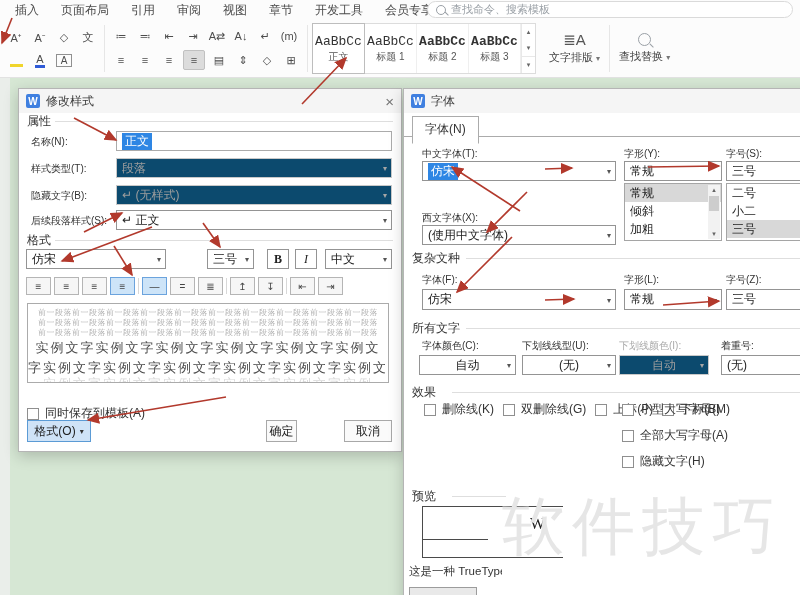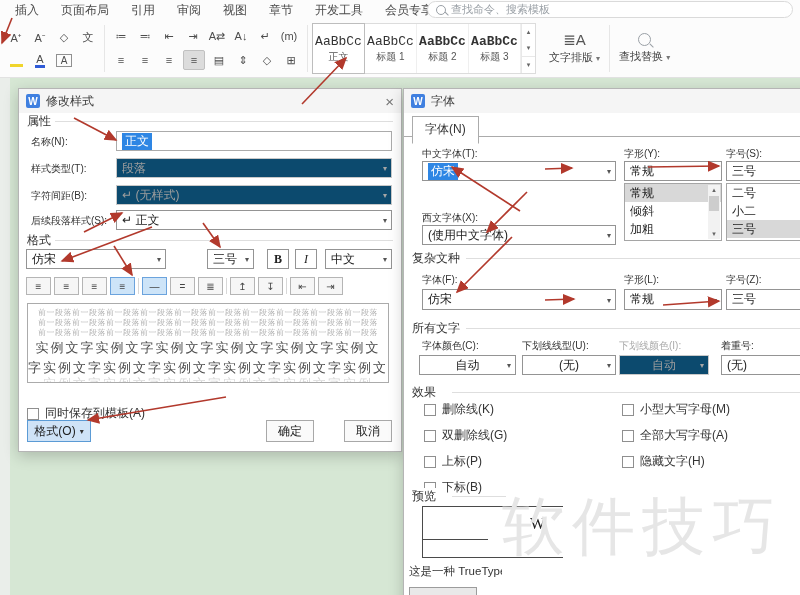--- a/index.html
+++ b/index.html
@@ -260,21 +260,21 @@
     <div class="fld lite" style="left:97px;top:42px;width:276px;height:20px">
       <span class="chip-sel">正文</span>
     </div>
 
     <div class="lbl" style="left:12px;top:73px">样式类型(T):</div>
     <div class="fld dis" style="left:97px;top:69px;width:276px;height:20px">
       <span>段落</span>
       <span class="dd gray">▾</span>
     </div>
 
-    <div class="lbl" style="left:12px;top:100px">字符间距(B):</div>
+    <div class="lbl" style="left:12px;top:100px">隐藏文字(B):</div>
     <div class="fld dis" style="left:97px;top:96px;width:276px;height:20px">
       <span>↵ (无样式)</span>
       <span class="dd gray">▾</span>
     </div>
 
     <div class="lbl" style="left:12px;top:125px">后续段落样式(S):</div>
     <div class="fld" style="left:97px;top:121px;width:276px;height:20px">
       <span>↵ 正文</span>
       <span class="dd">▾</span>
     </div>
@@ -353,21 +353,21 @@
 
     <div class="chk-row" style="left:8px;top:316px">
       <span class="chk"></span>
       <span>同时保存到模板(A)</span>
     </div>
 
     <div class="btn primary" style="left:8px;top:331px;width:64px;height:22px">
       <span>格式(O)</span>
       <span class="ddm" style="color:#333">▾</span>
     </div>
-    <div class="btn" style="left:247px;top:331px;width:48px;height:22px">确定</div>
+    <div class="btn" style="left:247px;top:331px;width:31px;height:22px">确定</div>
     <div class="btn" style="left:325px;top:331px;width:48px;height:22px">取消</div>
   </div>
 
   <div class="dlg" style="left:403px;top:88px;width:452px;height:522px">
     <div class="dtitle">
       <span class="wps">W</span>
       <span class="dtitle-text">字体</span>
     </div>
     <div class="tabline" style="left:0;top:47px;width:452px"></div>
     <div class="ftabs" style="left:8px;top:27px">
@@ -452,21 +452,21 @@
       <span class="dd gray">▾</span>
     </div>
     <div class="lbl" style="left:317px;top:250px">着重号:</div>
     <div class="fld" style="left:317px;top:266px;width:113px;height:20px">
       <span>(无)</span>
     </div>
 
     <div class="hdr" style="left:8px;top:295px">效果</div>
     <div class="hline" style="left:48px;top:303px;width:402px"></div>
 
-    <div style="position:absolute;left:20px;top:312px;display:flex;flex-direction:column;gap:9px">
+    <div style="position:absolute;left:20px;top:312px;display:flex;flex-direction:row;gap:9px">
         <div class="chk-row" style="position:static">
         <span class="chk"></span>
         <span>删除线(K)</span>
       </div>
         <div class="chk-row" style="position:static">
         <span class="chk"></span>
         <span>双删除线(G)</span>
       </div>
         <div class="chk-row" style="position:static">
         <span class="chk"></span>

